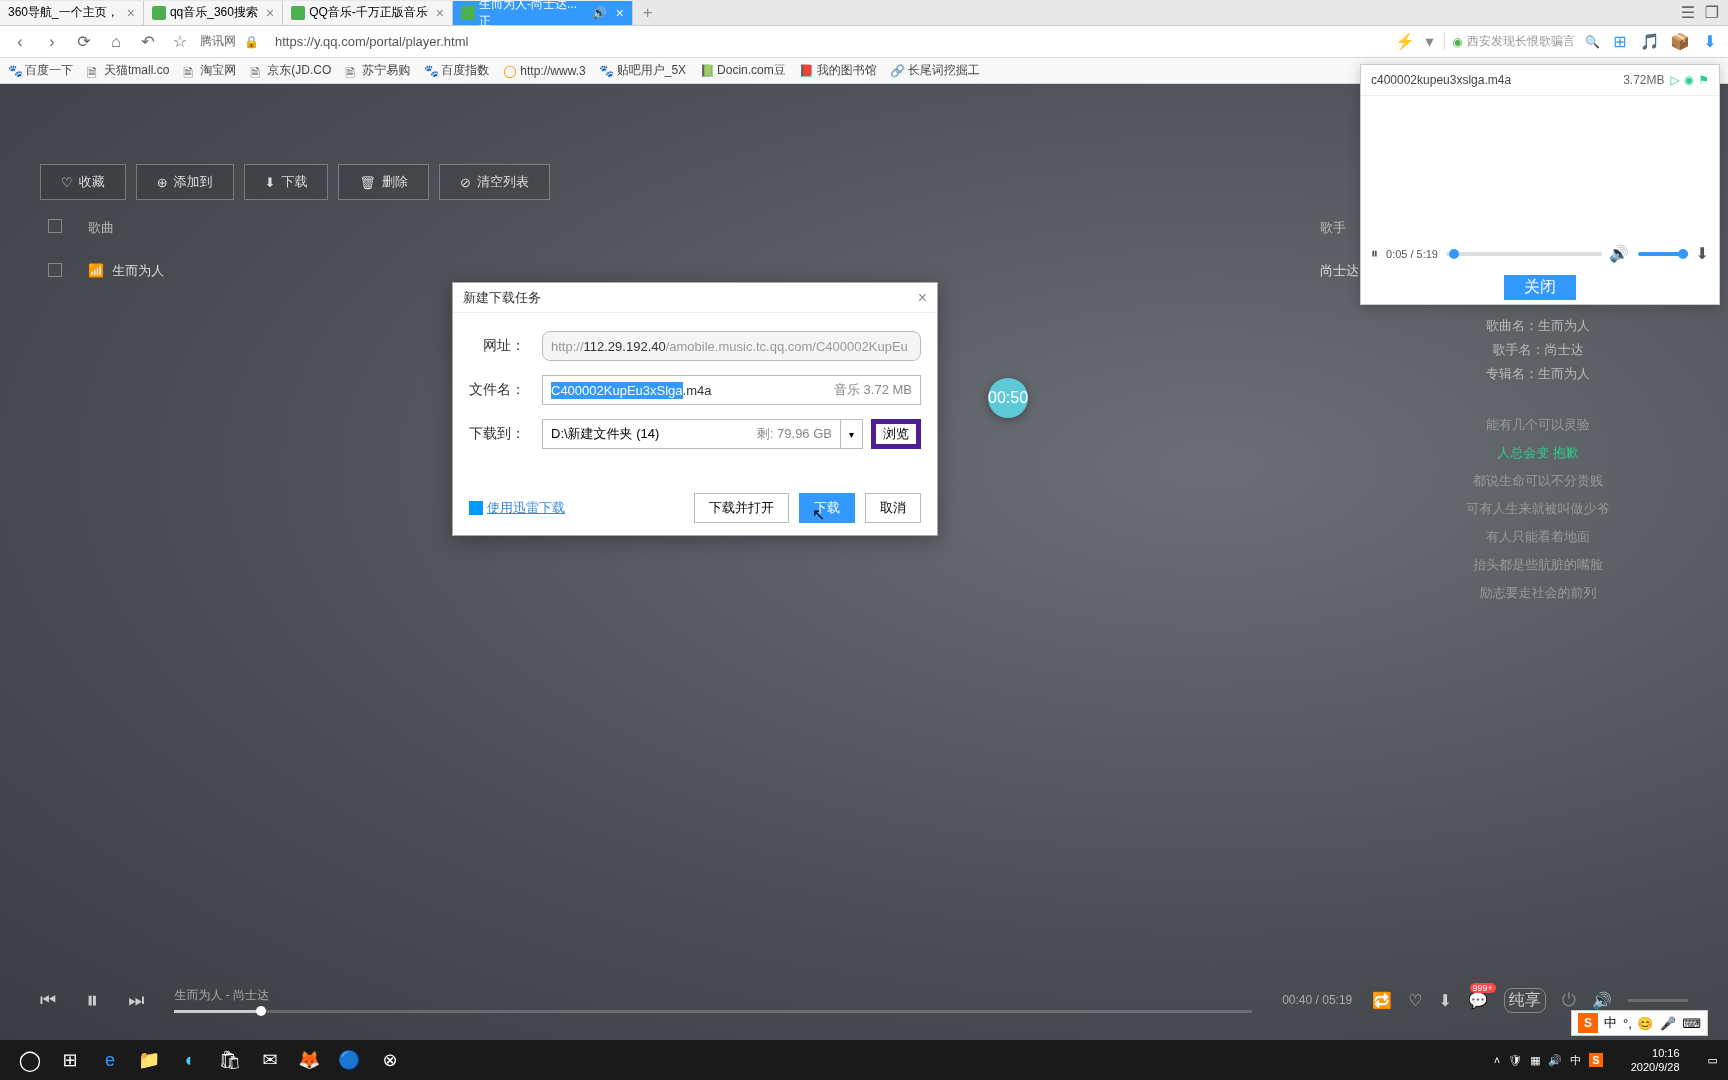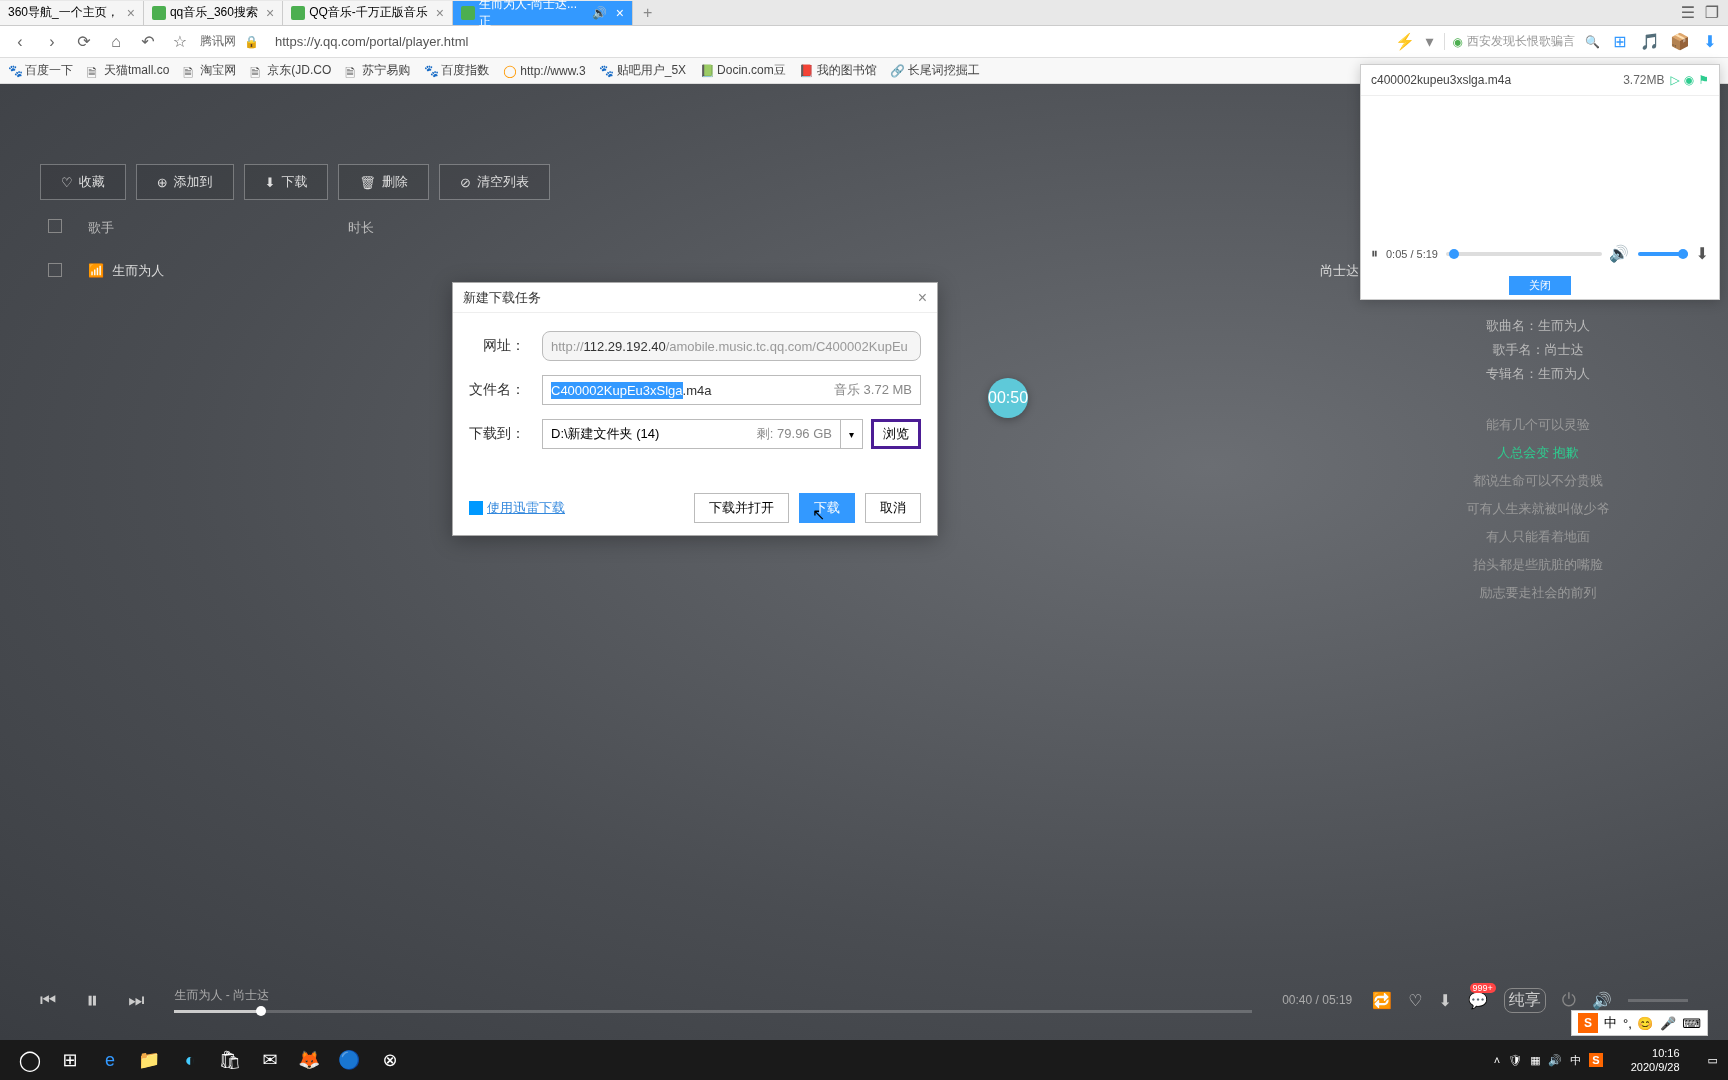--- a/index.html
+++ b/index.html
@@ -79,21 +79,21 @@
 .form-input.disabled { background: #f5f5f5; color: #999; border-radius: 8px; }
 .url-prefix { color: #999; }
 .url-rest { color: #333; }
 .filename-sel { background: #3399ff; color: #fff; padding: 1px 0; }
 .file-ext { color: #333; }
 .file-meta { color: #888; font-size: 13px; margin-left: auto; }
 .path-input { flex: 1; display: flex; align-items: center; }
 .path-box { flex: 1; height: 30px; border: 1px solid #bbb; padding: 0 8px; font-size: 13px; display: flex; align-items: center; }
 .remaining { color: #888; margin-left: auto; }
 .dd-btn { width: 22px; height: 30px; border: 1px solid #bbb; border-left: none; display: flex; align-items: center; justify-content: center; cursor: pointer; font-size: 10px; }
-.browse-btn { width: 50px; height: 30px; border: 3px solid #4c1d95; margin-left: 8px; font-size: 13px; background: #fff; cursor: pointer; display: flex; align-items: center; justify-content: center; }
+.browse-btn { width: 50px; height: 30px; border: 5px solid #4c1d95; margin-left: 8px; font-size: 13px; background: #fff; cursor: pointer; display: flex; align-items: center; justify-content: center; }
 .dialog-footer { padding: 12px 16px; display: flex; align-items: center; gap: 10px; }
 .thunder-link { color: #3388dd; font-size: 13px; text-decoration: underline; cursor: pointer; display: flex; align-items: center; gap: 4px; }
 .thunder-icon { width: 14px; height: 14px; background: #0099ff; display: inline-block; }
 .dlg-btn { height: 30px; padding: 0 14px; border: 1px solid #bbb; background: #fff; font-size: 13px; cursor: pointer; display: flex; align-items: center; }
 .dlg-btn.primary { background: #3399ff; color: #fff; border-color: #3399ff; }
 .cursor-icon { position: absolute; left: 812px; top: 505px; font-size: 16px; z-index: 200; color: #000; pointer-events: none; }
 
 
 .dl-panel { position: absolute; top: 64px; right: 8px; width: 360px; background: #fff; border: 1px solid #ccc; box-shadow: 0 2px 12px rgba(0,0,0,0.2); z-index: 90; }
 .dl-item { padding: 8px 10px; display: flex; align-items: center; font-size: 12px; border-bottom: 1px solid #eee; }
@@ -102,21 +102,21 @@
 .dl-actions { display: flex; gap: 4px; color: #2ecc8f; }
 .dl-spacer { height: 140px; }
 .dl-player { padding: 8px 10px; display: flex; align-items: center; gap: 8px; }
 .dl-pause { font-size: 14px; cursor: pointer; color: #555; }
 .dl-time { font-size: 11px; color: #555; }
 .dl-track { flex: 1; height: 4px; background: #ddd; border-radius: 2px; position: relative; }
 .dl-dot { position: absolute; left: 2%; top: -3px; width: 10px; height: 10px; background: #3399ff; border-radius: 50%; }
 .dl-vol-track { width: 50px; height: 4px; background: #3399ff; border-radius: 2px; position: relative; }
 .dl-vol-dot { position: absolute; right: 0; top: -3px; width: 10px; height: 10px; background: #3399ff; border-radius: 50%; }
 .dl-close-row { padding: 4px; text-align: center; }
-.dl-close-btn { display: inline-block; background: #3399ff; color: #fff; font-size: 11px; padding: 2px 20px; cursor: pointer; }
+.dl-close-btn { display: inline-block; background: #3399ff; color: #fff; font-size: 16px; padding: 2px 20px; cursor: pointer; }
 
 
 .float-bubble { position: absolute; top: 378px; left: 988px; width: 40px; height: 40px; background: #5ec9d9; border-radius: 50%; display: flex; align-items: center; justify-content: center; color: #fff; font-size: 16px; box-shadow: 0 2px 8px rgba(0,0,0,0.3); z-index: 80; }
 
 
 .taskbar { position: absolute; bottom: 0; left: 0; right: 0; height: 40px; background: #1a1a1a; display: flex; align-items: center; padding: 0 10px; z-index: 300; }
 .task-icon { width: 40px; height: 40px; display: flex; align-items: center; justify-content: center; color: #fff; cursor: pointer; font-size: 18px; }
 .task-icon.start { font-size: 20px; }
 .tray { margin-left: auto; display: flex; align-items: center; gap: 8px; color: #fff; font-size: 11px; }
 .tray-icon { cursor: pointer; }
@@ -252,20 +252,21 @@
         <span>删除</span>
       </div>
     <div class="action-btn">
         <span>⊘</span>
         <span>清空列表</span>
       </div>
   </div>
 
   <div class="song-header">
     <div class="col-check"><span style="width:14px;height:14px;border:1px solid #888;display:inline-block"></span></div>
+    <div class="col-song">歌曲</div>
     <div class="col-artist">歌手</div>
     <div class="col-duration">时长</div>
   </div>
 
   <div class="song-row">
     <div class="col-check"><span style="width:14px;height:14px;border:1px solid #888;display:inline-block"></span></div>
     <div class="col-song"><span class="playing-icon">📶</span><span>生而为人</span></div>
     <div class="col-artist">尚士达</div>
     <div class="col-duration">05:19</div>
   </div>

